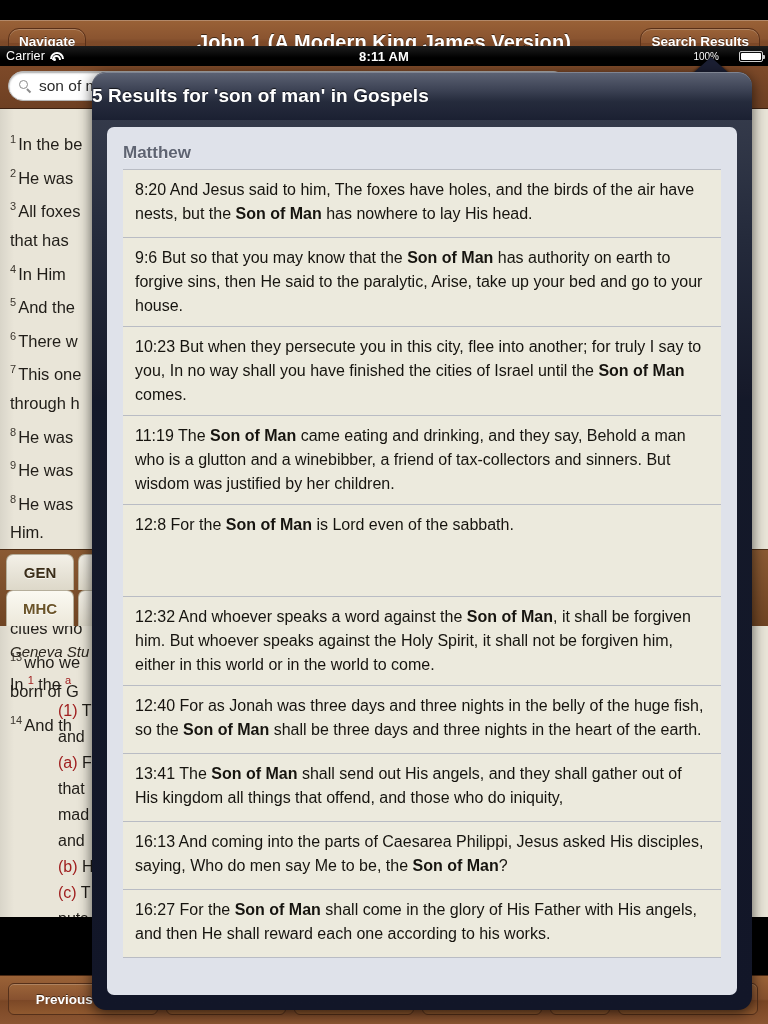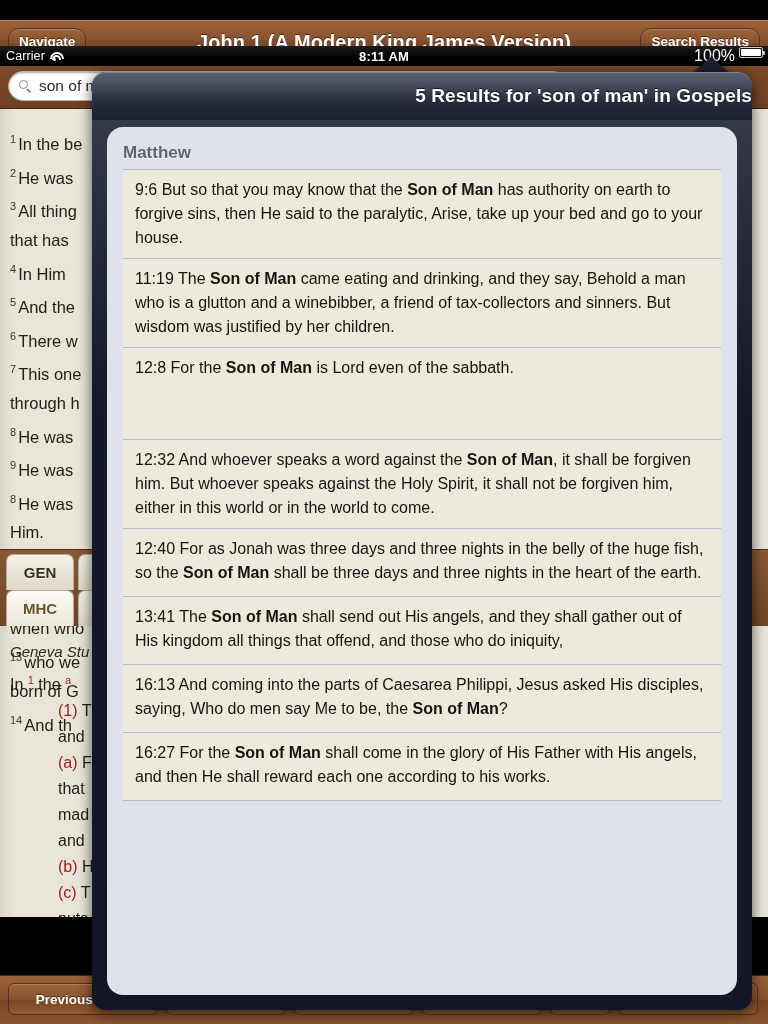--- a/index.html
+++ b/index.html
@@ -42,22 +42,22 @@
   .wifi-icon i:nth-child(1){ width:10px; height:5px; left:0; top:1px; }
   .wifi-icon i:nth-child(2){ width:5px; height:3px; left:2.5px; top:4px; }
   .wifi-icon i:nth-child(3){
     width:3px; height:3px; left:3.5px; top:7px; border:none; background:#fff; border-radius:50%;
   }
   .sb-center {
     position:absolute; left:0; right:0; text-align:center;
     font-size:13px; font-weight:bold; letter-spacing:0.2px;
   }
   .sb-right {
-    position:absolute; right:5px; display:flex; align-items:flex-start; gap:4px;
-    font-size:16px; font-weight:normal;
+    position:absolute; right:5px; display:flex; align-items:center; gap:20px;
+    font-size:10px; font-weight:normal;
   }
   .battery {
     width:24px; height:11px; border:1px solid #cfcfcf; border-radius:2px;
     position:relative; box-sizing:border-box; padding:1px;
   }
   .battery::after {
     content:""; position:absolute; right:-3px; top:3px; width:2px; height:4px;
     background:#cfcfcf; border-radius:0 1px 1px 0;
   }
   .battery span { display:block; height:100%; background:#fff; border-radius:1px; }
@@ -223,33 +223,33 @@
     border-radius:14px;
     box-shadow: 0 3px 14px rgba(0,0,0,0.65);
     z-index:61;
     box-sizing:border-box;
     overflow:hidden;
   }
   .popover-titlebar {
     position:absolute; left:0; top:0; width:100%; height:48px;
     background: linear-gradient(to bottom, #5d6374 0%, #3c4254 38%, #252b3c 62%, #1b2032 100%);
     border-radius:14px 14px 0 0;
-    display:flex; align-items:center; justify-content:flex-end;
+    display:flex; align-items:center; justify-content:flex-start;
     box-shadow: inset 0 1px 0 rgba(255,255,255,0.22);
   }
   .popover-title {
     color:#fff; font-size:19px; font-weight:bold;
     text-shadow:0 -1px 1px rgba(0,0,0,0.7);
     letter-spacing:0.1px;
   }
   .popover-body {
     position:absolute; left:15px; top:55px;
     width:630px; height:868px;
     background:#dfe2ea;
-    border-radius:16px;
+    border-radius:7px;
     overflow:hidden;
   }
   .section-header {
     padding:16px 0 6px 16px;
     font-size:17px; font-weight:bold; color:#5f6472;
     text-shadow:0 1px 0 rgba(255,255,255,0.8);
   }
   .results-list {
     margin:0 16px 0 16px;
     border-top:1px solid #b9bcc4;
@@ -301,34 +301,34 @@
     <div class="search-field">
       <span class="search-glass"></span>
       <span class="search-text">son of man</span>
     </div>
   </div>
 
   <div class="page">
     <div class="verses">
       <p><span class="vnum">1</span><span>In the be</span></p>
       <p><span class="vnum">2</span><span>He was </span></p>
-      <p><span class="vnum">3</span><span>All thing</span></p>
+      <p><span class="vnum">3</span><span>All foxes</span></p>
       <p><span>that has </span></p>
       <p><span class="vnum">4</span><span>In Him </span></p>
       <p><span class="vnum">5</span><span>And the</span></p>
       <p><span class="vnum">6</span><span>There w</span></p>
       <p><span class="vnum">7</span><span>This one</span></p>
       <p><span>through h</span></p>
       <p><span class="vnum">8</span><span>He was </span></p>
       <p><span class="vnum">9</span><span>He was </span></p>
       <p><span class="vnum">8</span><span>He was</span></p>
       <p><span>Him.</span></p>
       <p><span class="vnum">11</span><span>He cam</span></p>
       <p><span class="vnum">12</span><span>But as </span></p>
-      <p><span>when who</span></p>
+      <p><span>cities who</span></p>
       <p><span class="vnum">13</span><span>who we</span></p>
       <p><span>born of G</span></p>
       <p><span class="vnum">14</span><span>And th</span></p>
     </div>
 
     <div class="tabstrip">
       <div class="tabrow">
         <div class="tab">GEN</div>
         <div class="tab">A</div>
       </div>
@@ -367,25 +367,31 @@
 
   <div class="popover-arrow"></div>
   <div class="popover">
     <div class="popover-titlebar">
       <span class="popover-title">5 Results for 'son of man' in Gospels</span>
     </div>
     <div class="popover-body">
       <div class="section-header">Matthew</div>
       <div class="results-list">
 
+        <div class="result-cell cell-h1">
+          <span>8:20 </span><span>And Jesus said to him, The foxes have holes, and the birds of the air have nests, but the </span><b>Son of Man</b><span> has nowhere to lay His head.</span>
+        </div>
 
         <div class="result-cell cell-h3">
           <span>9:6 </span><span>But so that you may know that the </span><b>Son of Man</b><span> has authority on earth to forgive sins, then He said to the paralytic, Arise, take up your bed and go to your house.</span>
         </div>
 
+        <div class="result-cell cell-h3">
+          <span>10:23 </span><span>But when they persecute you in this city, flee into another; for truly I say to you, In no way shall you have finished the cities of Israel until the </span><b>Son of Man</b><span> comes.</span>
+        </div>
 
         <div class="result-cell cell-h3">
           <span>11:19 </span><span>The </span><b>Son of Man</b><span> came eating and drinking, and they say, Behold a man who is a glutton and a winebibber, a friend of tax-collectors and sinners. But wisdom was justified by her children.</span>
         </div>
 
         <div class="result-cell cell-h4">
           <span>12:8 </span><span>For the </span><b>Son of Man</b><span> is Lord even of the sabbath.</span>
         </div>
 
         <div class="result-cell cell-h3">

